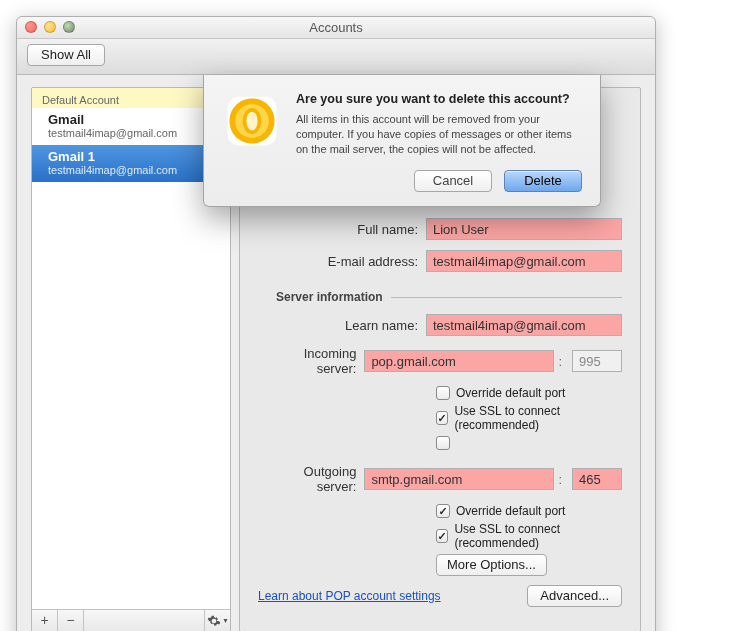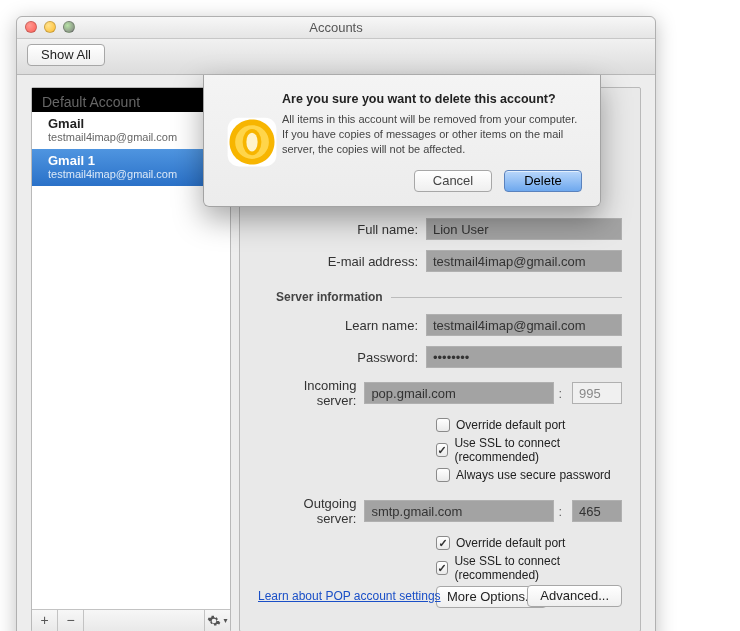--- a/index.html
+++ b/index.html
@@ -70,24 +70,24 @@
   .panel {
     position: absolute;
     top: 12px; bottom: 14px;
     background: #fff;
     border: 1px solid #b9b9b9;
     border-radius: 2px;
   }
   .sidebar { left: 14px; width: 200px; }
   .rightpanel { left: 222px; right: 14px; background: #e9e9e9; padding: 0 18px 0 36px; overflow: hidden; }
   .sidebar-header {
-    font-size: 14px;
+    font-size: 11px;
     color: #666;
     padding: 6px 10px 2px;
-    background: #000000;
+    background: #fef9c3;
   }
   .sidebar-item {
     padding: 4px 10px 6px 16px;
   }
   .sidebar-item .name { font-size: 13px; font-weight: 600; }
   .sidebar-item .email { font-size: 11px; color: #666; }
   .sidebar-item.selected { background: linear-gradient(#4f95e0,#2a71c8); color: #fff; }
   .sidebar-item.selected .email { color: #dce9f7; }
   .sidebar-footer {
     position: absolute; bottom: 0; left: 0; right: 0;
@@ -101,21 +101,21 @@
     border-right: 1px solid #c3c3c3;
     text-align: center; line-height: 20px;
     font-size: 14px; color: #555;
   }
   .sfbtn.gear { margin-left: auto; border-right:none; border-left:1px solid #c3c3c3; display:flex; align-items:center; justify-content:center; gap:2px;}
   .gear-svg { width:14px; height:14px; }
 
   .form-row { display:flex; align-items:center; margin: 10px 0; }
   .form-label { width: 150px; text-align:right; padding-right: 8px; font-size:13px; color:#333; }
   .form-input {
-    flex:1; height:22px; border:1px solid #b0b0b0; background:#a3a3a3; padding:0 6px;
+    flex:1; height:22px; border:1px solid #b0b0b0; background:#fca5a5; padding:0 6px;
     font-size:13px; color:#333;
   }
   .form-input.port { flex:none; width:50px; margin-left:6px; }
   .disabled-input { background:#f0f0f0; color:#888; }
   .section-head { display:flex; align-items:center; margin-top:18px; margin-bottom:4px; gap:8px;}
   .section-head .lbl { font-weight:600; font-size:12px; color:#444;}
   .section-head .line { flex:1; height:1px; background:#bbb;}
   .checkbox-row { display:flex; align-items:center; margin:4px 0 4px 160px; font-size:12px; gap:6px;}
   .chk {
     width:14px; height:14px; border:1px solid #8a8a8a; border-radius:3px;
@@ -131,21 +131,21 @@
   .modal {
     position:absolute; left:186px; top:58px;
     width:398px;
     background:linear-gradient(#f4f4f4,#ececec);
     border:1px solid #a3a3a3;
     border-top:none;
     border-bottom-left-radius:6px; border-bottom-right-radius:6px;
     box-shadow: 0 12px 30px rgba(0,0,0,0.35);
     padding:16px 18px 14px 18px;
     z-index:50;
-    display:flex; align-items:center;
+    display:flex; gap:14px;
   }
   .modal-icon { width:60px; height:60px; flex:none; }
   .modal-body { flex:1; font-size:11px; color:#444; line-height:1.35;}
   .modal-body .mtitle { font-weight:700; font-size:12.5px; color:#222; margin-bottom:4px;}
   .modal-buttons { display:flex; justify-content:flex-end; gap:12px; margin-top:14px;}
 </style>
 </head>
 <body>
 
 <div class="window">
@@ -206,42 +206,37 @@
 
       <div class="section-head">
         <span class="lbl">Server information</span>
         <span class="line"></span>
       </div>
 
       <div class="form-row">
         <div class="form-label">Learn name:</div>
         <input class="form-input" value="testmail4imap@gmail.com" style="">
       </div>
-      <div class="form-row">
-        <div class="form-label">Password:</div>
-        <input class="form-input" value="••••••••" style="">
-      </div>
 
       <div class="form-row">
         <div class="form-label">Incoming server:</div>
         <input class="form-input" value="pop.gmail.com" style="">
         <span class="colon">:</span>
         <input class="form-input port disabled-input" value="995" style="">
       </div>
       <div class="checkbox-row">
         <span class="chk"></span>
         <span>Override default port</span>
       </div>
       <div class="checkbox-row">
         <span class="chk">✓</span>
         <span>Use SSL to connect (recommended)</span>
       </div>
       <div class="checkbox-row">
         <span class="chk"></span>
-        <span>Always use secure password</span>
       </div>
 
       <div class="form-row" style="margin-top:14px;">
         <div class="form-label">Outgoing server:</div>
         <input class="form-input" value="smtp.gmail.com" style="">
         <span class="colon">:</span>
         <input class="form-input port" value="465" style="">
       </div>
       <div class="checkbox-row">
         <span class="chk">✓</span>

